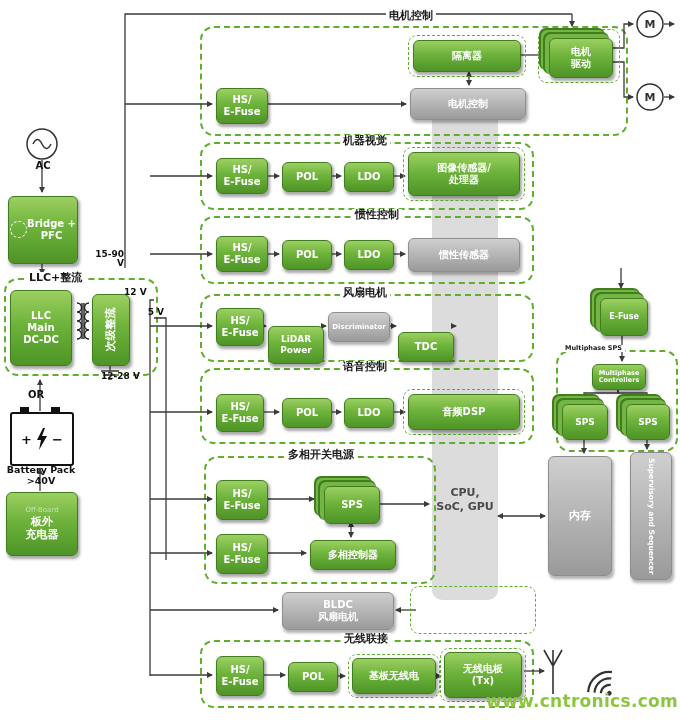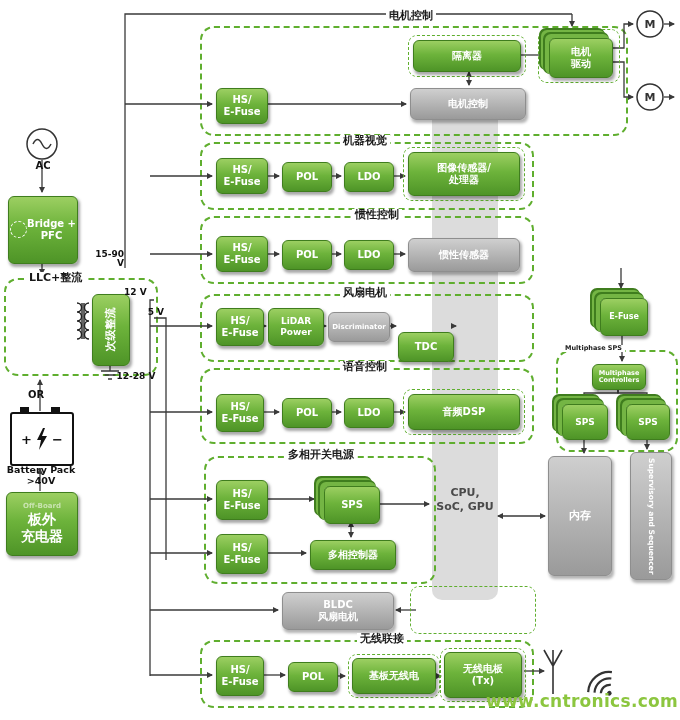--- a/index.html
+++ b/index.html
@@ -26,21 +26,21 @@
        font-size:11px;text-align:center;white-space:pre-line;line-height:1.25}
   .bat{position:absolute;left:10px;top:412px;width:60px;height:50px;background:#fff;
        border:2.5px solid #111;border-radius:3px;display:flex;align-items:center;
        justify-content:center;gap:4px;z-index:3;font-weight:bold;font-size:13px}
   .term{position:absolute;width:9px;height:6px;background:#111;top:407px;z-index:3}
   .batlbl{position:absolute;left:2px;top:464px;width:78px;text-align:center;z-index:3;
           font-size:9.5px;font-weight:bold;line-height:1.2;white-space:pre-line}
   .rot{transform:rotate(-90deg);white-space:nowrap;font-size:11px}
   .vtx{writing-mode:vertical-rl;text-orientation:mixed;font-size:7.5px;line-height:1;white-space:nowrap}
   .bcirc{width:15px;height:15px;border:1.5px dashed #fff;border-radius:50%;margin-bottom:2px}
-  .sub{font-size:7px;opacity:.55;font-weight:bold;line-height:1.1}
+  .sub{font-size:7px;opacity:.55;font-weight:normal;line-height:1.1}
   .wm{position:absolute;left:486px;top:691px;font-size:17px;color:#8cc63f;font-weight:600;
       z-index:5;letter-spacing:.3px}
   .tiny{font-size:6.5px;line-height:1.15}
 </style>
 </head>
 <body>
 
 <div id="stage">
 
   <div class="band"></div>
@@ -166,55 +166,58 @@
   <div class="wrap" style="left:410px;top:586px;width:124px;height:46px"></div>
   <div class="wrap" style="left:348px;top:654px;width:90px;height:42px"></div>
   <div class="wrap" style="left:440px;top:648px;width:84px;height:52px"></div>
 
   <div class="sect-title" style="left:386px;top:10px">电机控制</div>
   <div class="sect-title" style="left:340px;top:135px">机器视觉</div>
   <div class="sect-title" style="left:352px;top:209px">惯性控制</div>
   <div class="sect-title" style="left:340px;top:287px">风扇电机</div>
   <div class="sect-title" style="left:340px;top:361px">语音控制</div>
   <div class="sect-title" style="left:285px;top:449px">多相开关电源</div>
-  <div class="sect-title" style="left:357px;top:633px">无线联接</div>
+  <div class="sect-title" style="left:341px;top:633px">无线联接</div>
   <div class="sect-title" style="left:26px;top:272px">LLC+整流</div>
   <div class="sect-title tiny" style="left:562px;top:345px">Multiphase SPS</div>
 
   <div class="lbl" style="left:32px;top:161px;width:22px;text-align:center;font-size:10px">AC</div>
   <div class="blk green" style="left:8px;top:196px;width:68px;height:66px;flex-direction:row">
     <div class="bcirc"></div>
     <div>Bridge +
 PFC</div>
   </div>
+  <div class="blk green" style="left:10px;top:290px;width:60px;height:74px">LLC
+Main
+DC-DC</div>
   <div class="blk green" style="left:92px;top:294px;width:36px;height:70px">
     <span class="rot">次级整流</span>
   </div>
   <div class="lbl" style="left:28px;top:390px;font-size:10px">OR</div>
   <div class="term" style="left:20px"></div>
   <div class="term" style="left:51px"></div>
   <div class="bat">
     <span>+</span>
     <svg width="12" height="22" viewBox="0 0 12 22">
       <polygon points="7,0 1,12 5,12 3,22 11,8 6,8 9,0" fill="#111"></polygon>
     </svg>
     <span>−</span>
   </div>
   <div class="batlbl">Battery Pack
 &gt;40V</div>
   <div class="blk green" style="left:6px;top:492px;width:70px;height:62px;flex-direction:column">
     <div class="sub">Off-Board</div>
-    <div style="font-size:14px">板外
+    <div style="font-size:11px">板外
 充电器</div>
   </div>
 
   <div class="lbl" style="left:94px;top:250px;width:30px;text-align:right">15-90 V</div>
   <div class="lbl" style="left:124px;top:288px;width:24px;text-align:left">12 V</div>
   <div class="lbl" style="left:140px;top:308px;width:24px;text-align:right">5 V</div>
-  <div class="lbl" style="left:116px;top:372px;width:40px;text-align:center">12-28 V</div>
+  <div class="lbl" style="left:101px;top:372px;width:40px;text-align:left">12-28 V</div>
 
   <div class="blk green" style="left:216px;top:88px;width:50px;height:34px">HS/
 E-Fuse</div>
   <div class="blk green" style="left:413px;top:40px;width:106px;height:30px">隔离器</div>
   <div class="blk green stack" style="left:549px;top:38px;width:62px;height:38px">电机
 驱动</div>
   <div class="blk gray" style="left:410px;top:88px;width:114px;height:30px">电机控制</div>
 
   <div class="blk green" style="left:216px;top:158px;width:50px;height:34px">HS/
 E-Fuse</div>
@@ -224,21 +227,21 @@
 处理器</div>
 
   <div class="blk green" style="left:216px;top:236px;width:50px;height:34px">HS/
 E-Fuse</div>
   <div class="blk green" style="left:282px;top:240px;width:48px;height:28px">POL</div>
   <div class="blk green" style="left:344px;top:240px;width:48px;height:28px">LDO</div>
   <div class="blk gray" style="left:408px;top:238px;width:110px;height:32px">惯性传感器</div>
 
   <div class="blk green" style="left:216px;top:308px;width:46px;height:36px">HS/
 E-Fuse</div>
-  <div class="blk green" style="left:268px;top:308px;width:54px;height:36px;font-size:9px">LiDAR
+  <div class="blk green" style="left:268px;top:326px;width:54px;height:36px;font-size:9px">LiDAR
 Power</div>
   <div class="blk gray" style="left:328px;top:312px;width:60px;height:28px;font-size:7px">Discriminator</div>
   <div class="blk green" style="left:398px;top:332px;width:54px;height:28px">TDC</div>
 
   <div class="blk green" style="left:216px;top:394px;width:46px;height:36px">HS/
 E-Fuse</div>
   <div class="blk green" style="left:282px;top:398px;width:48px;height:28px">POL</div>
   <div class="blk green" style="left:344px;top:398px;width:48px;height:28px">LDO</div>
   <div class="blk green" style="left:408px;top:394px;width:110px;height:34px">音频DSP</div>
 

